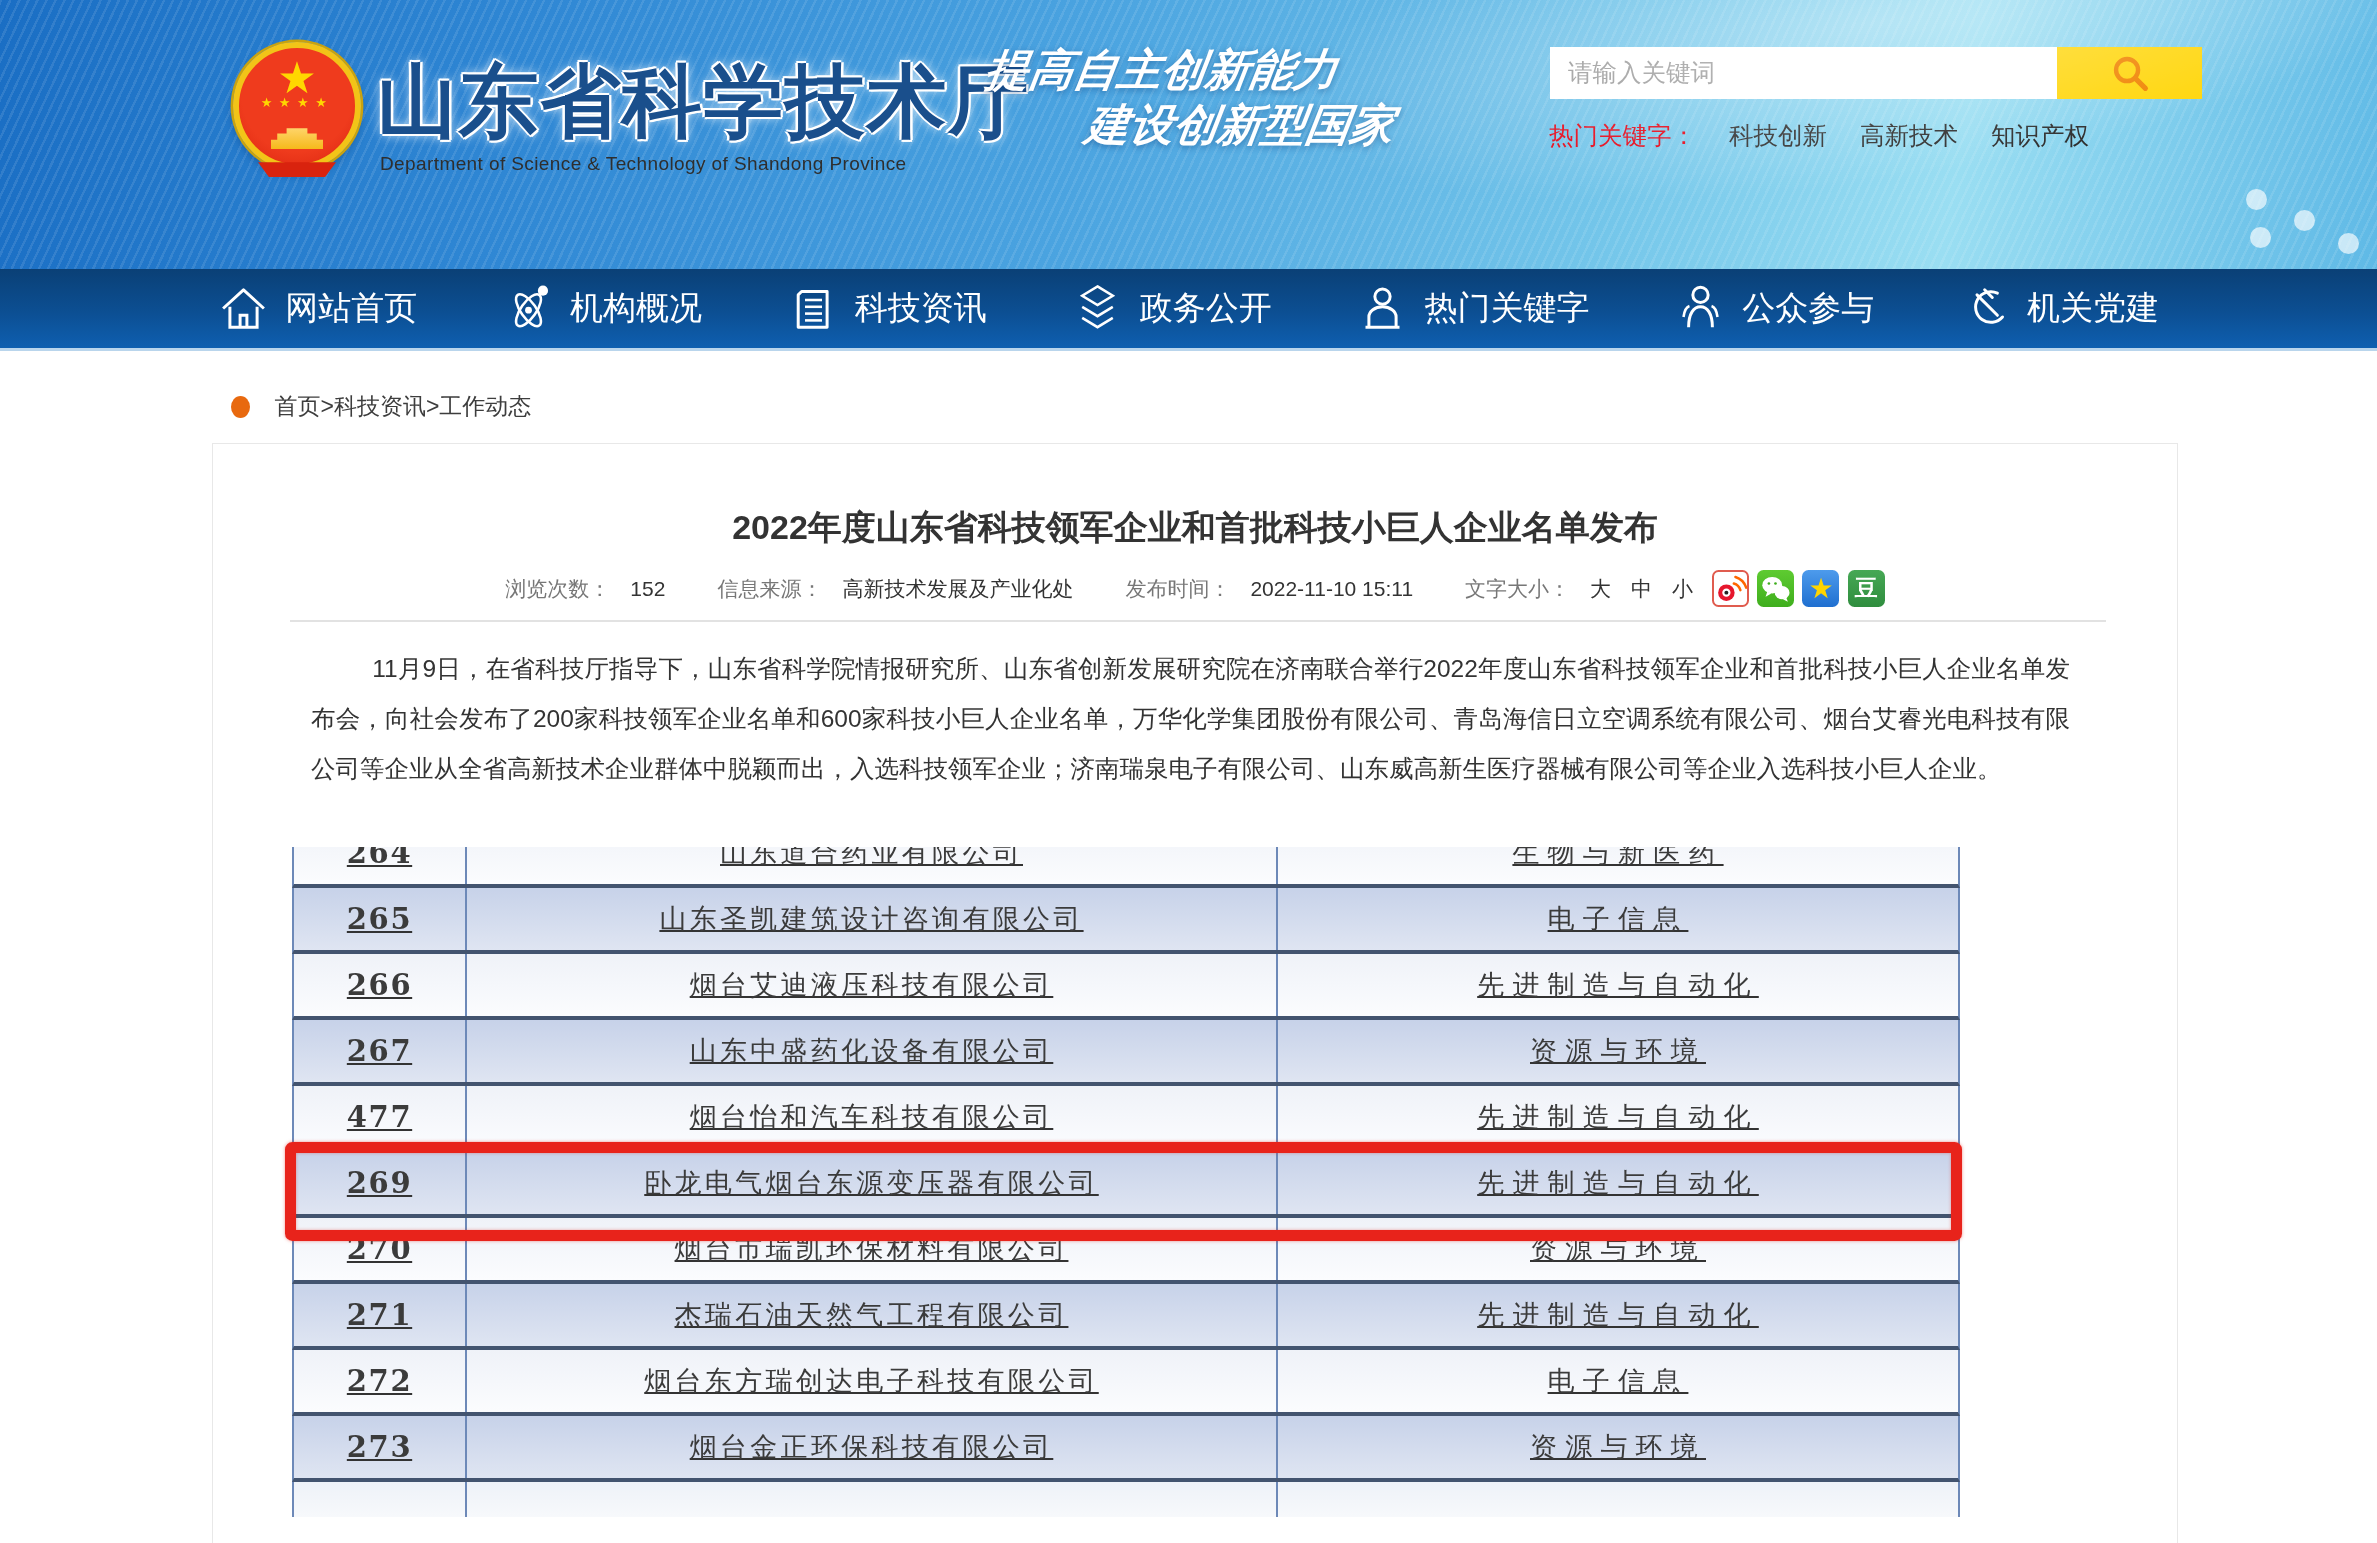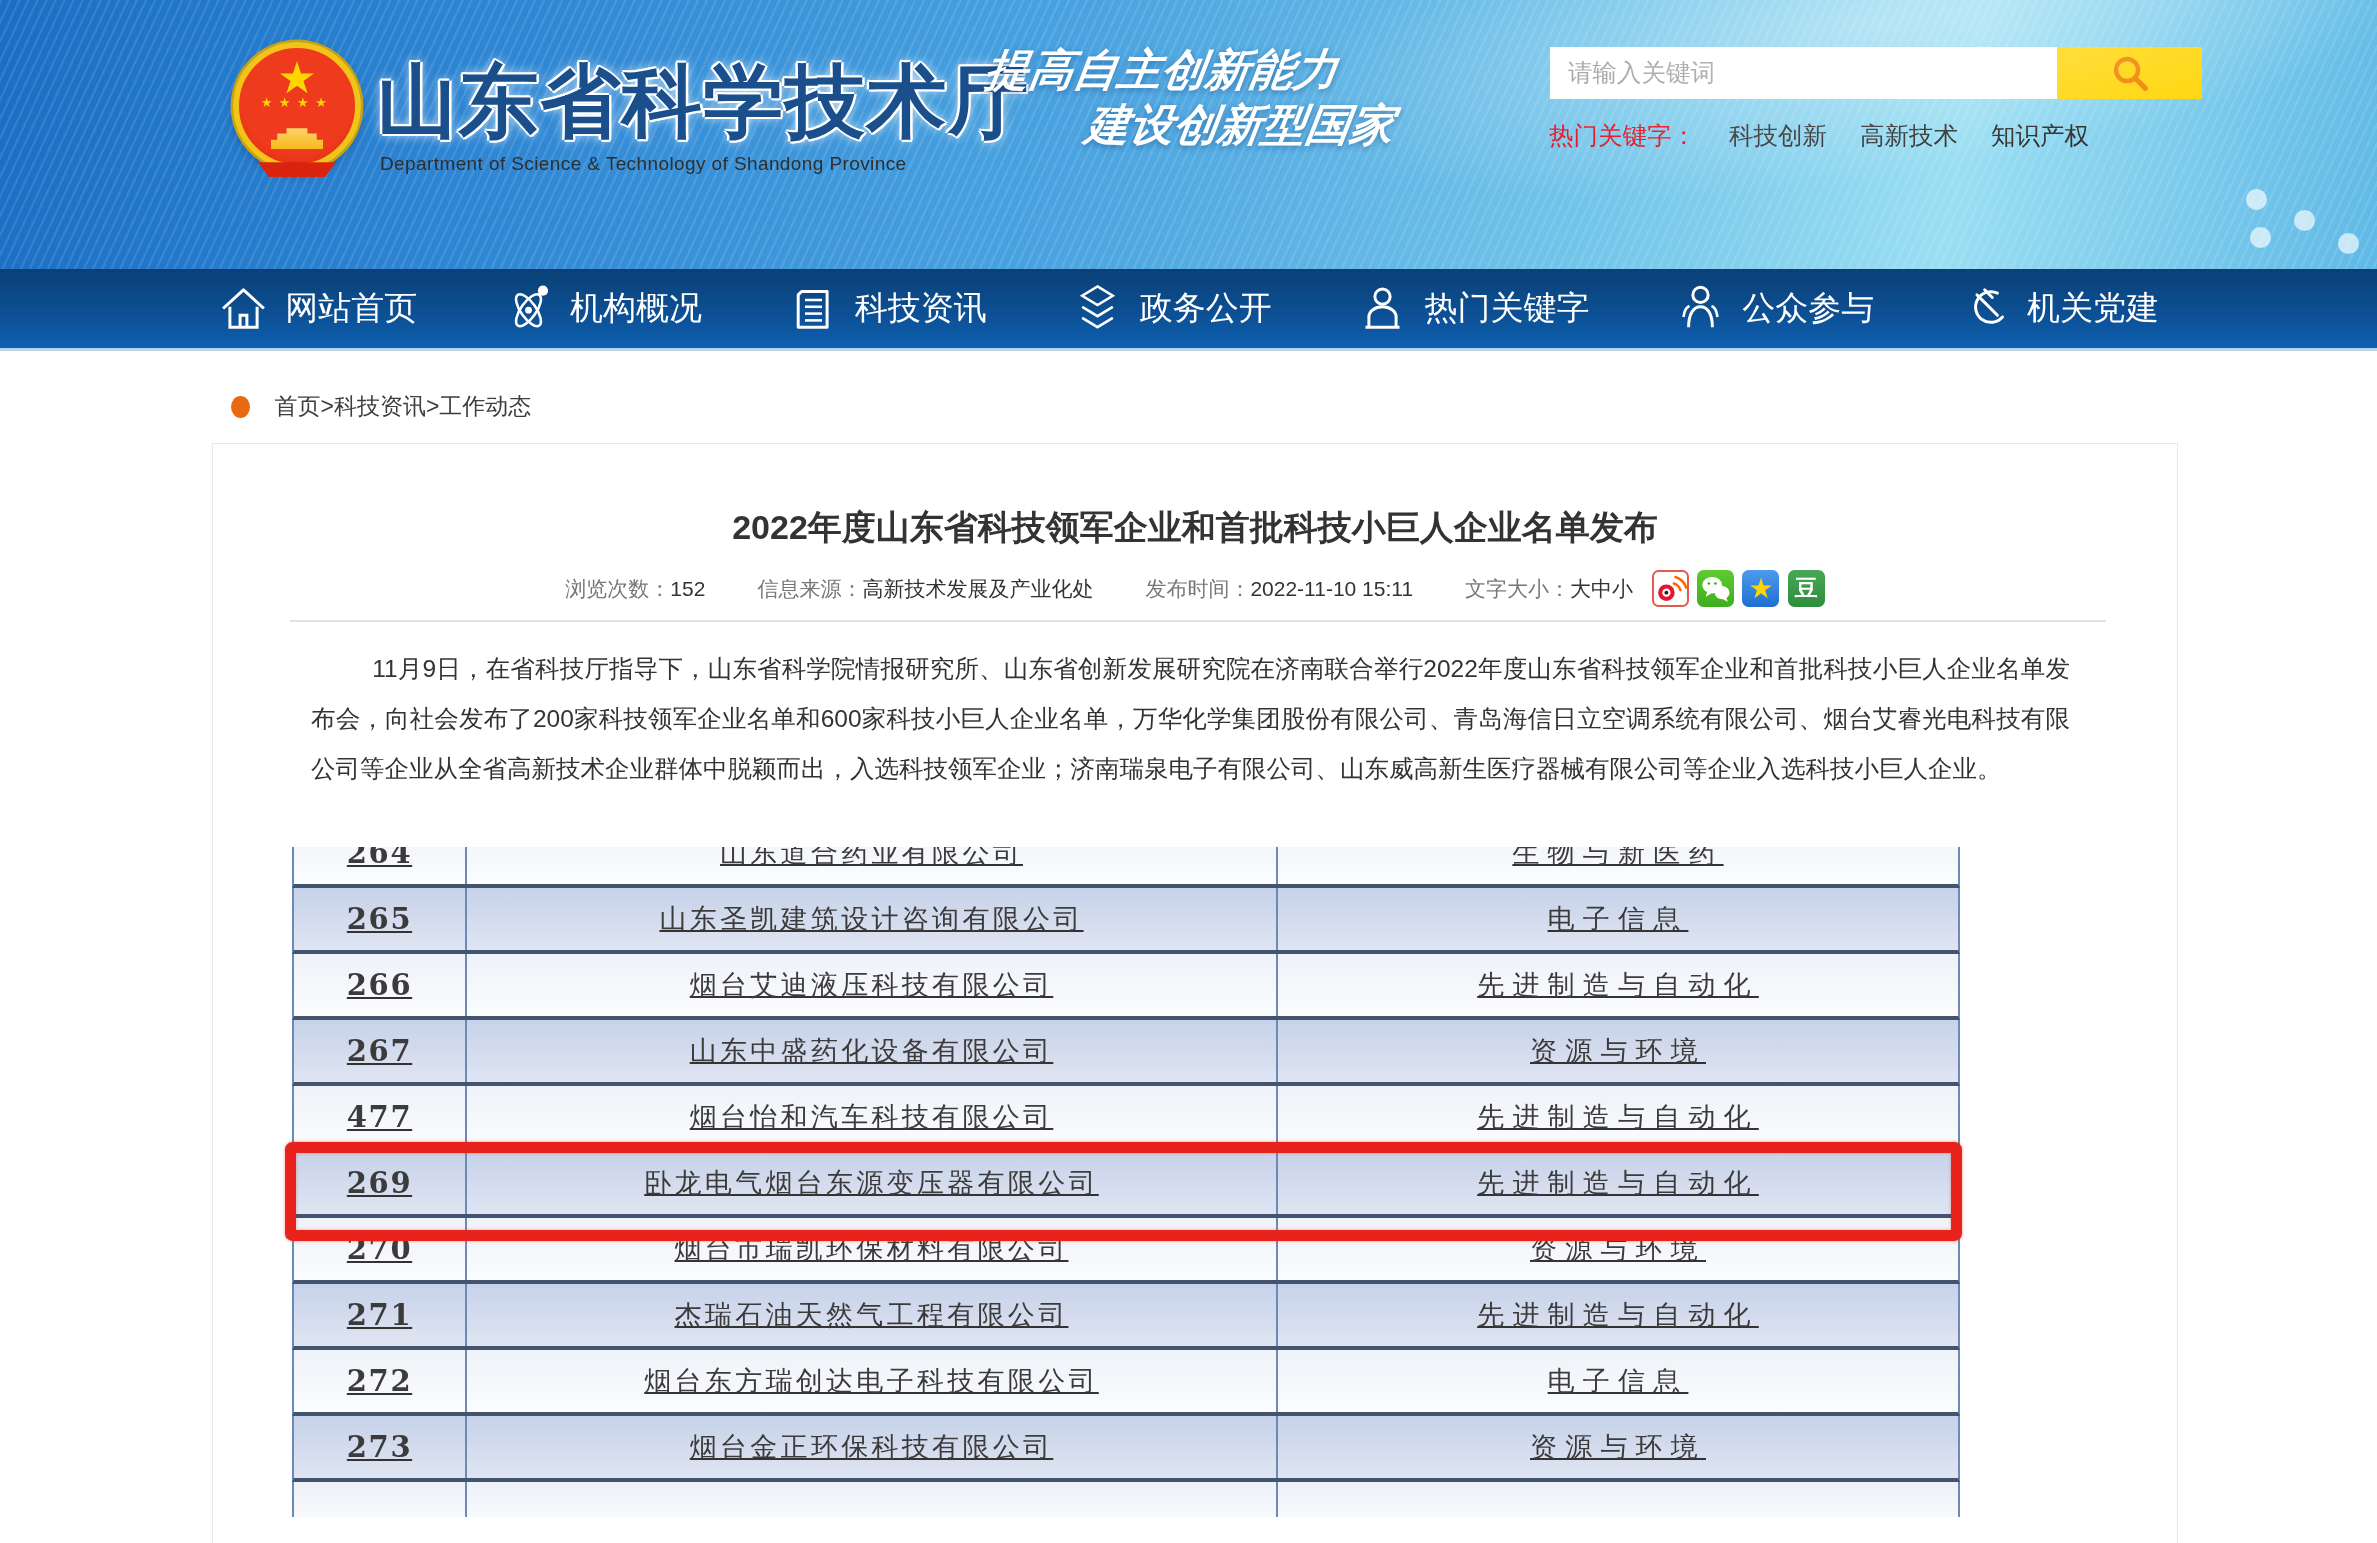--- a/index.html
+++ b/index.html
@@ -59,21 +59,21 @@
   .crumb-dot{width:19px;height:22px;border-radius:50%;background:#e8690f;}
   .crumb-text{font-size:23px;color:#3d3d3d;}
 
   
   .panel{position:absolute;left:212px;top:443px;width:1966px;height:1108px;background:#fff;
     border:1.6px solid #e8e8e8;box-sizing:border-box;}
   .art-title{position:absolute;left:0;top:42px;width:100%;text-align:center;font-size:34px;font-weight:bold;color:#333;margin-top:19px;}
   .meta-row{position:absolute;left:0;top:126px;width:100%;display:flex;justify-content:center;align-items:center;
     gap:52px;font-size:21px;color:#333;white-space:nowrap;}
   .meta-label{color:#777;}
-  .meta-group{display:flex;gap:0;align-items:center;}
+  .meta-group{display:flex;gap:20px;align-items:center;}
   .fontsize-opt{cursor:pointer;}
   .share-bar{display:flex;gap:8.2px;align-items:center;margin-left:-33px;}
   .share{width:37px;height:37px;border-radius:6.5px;display:flex;align-items:center;justify-content:center;cursor:pointer;box-sizing:border-box;}
   .share.weibo{background:#fff;border:2.4px solid #e05c4f;}
   .share.wechat{background:linear-gradient(#5ecb31,#3fae1d);}
   .share.qzone{background:linear-gradient(#4d9bec,#1f6fd0);color:#ffd500;font-size:28px;line-height:1;}
   .share.douban{background:linear-gradient(#46a855,#2f8d3e);color:#fff;font-size:23px;font-weight:bold;}
   .meta-divider{position:absolute;left:77px;top:176px;width:1816px;height:2.4px;background:#e2e2e2;}
 
   .art-body{position:absolute;left:98px;top:200px;width:1759px;font-size:24.5px;line-height:50px;color:#333;

